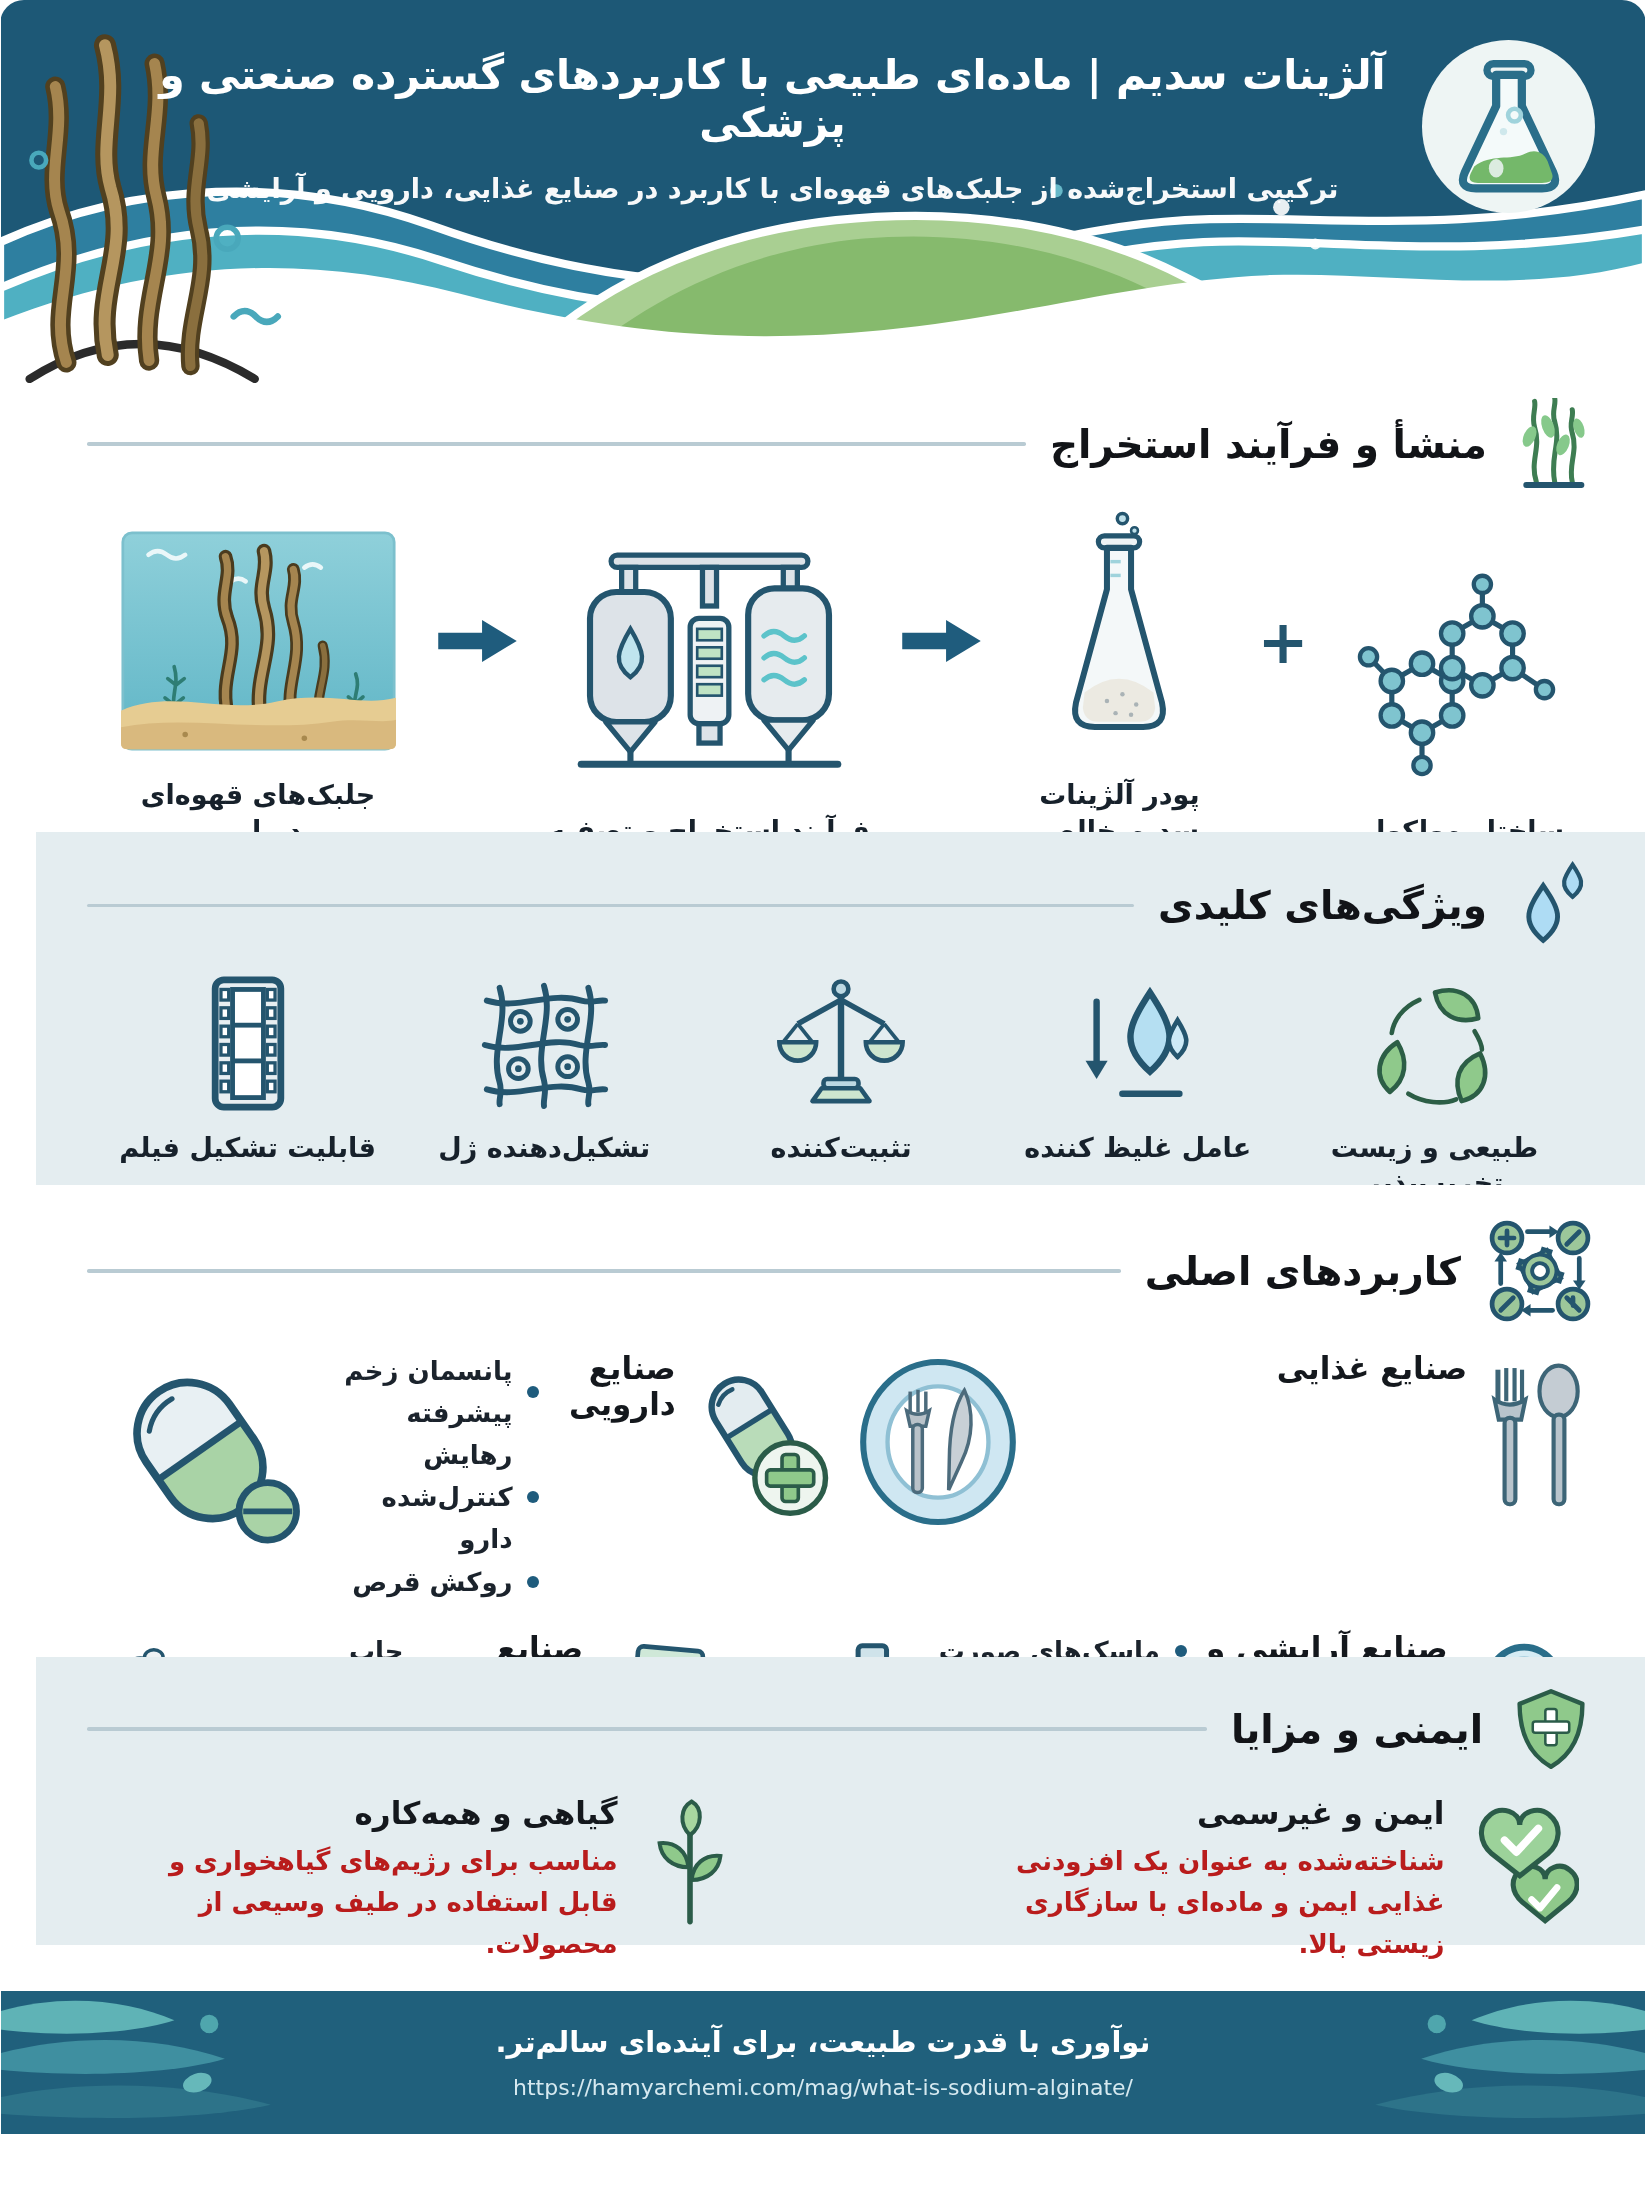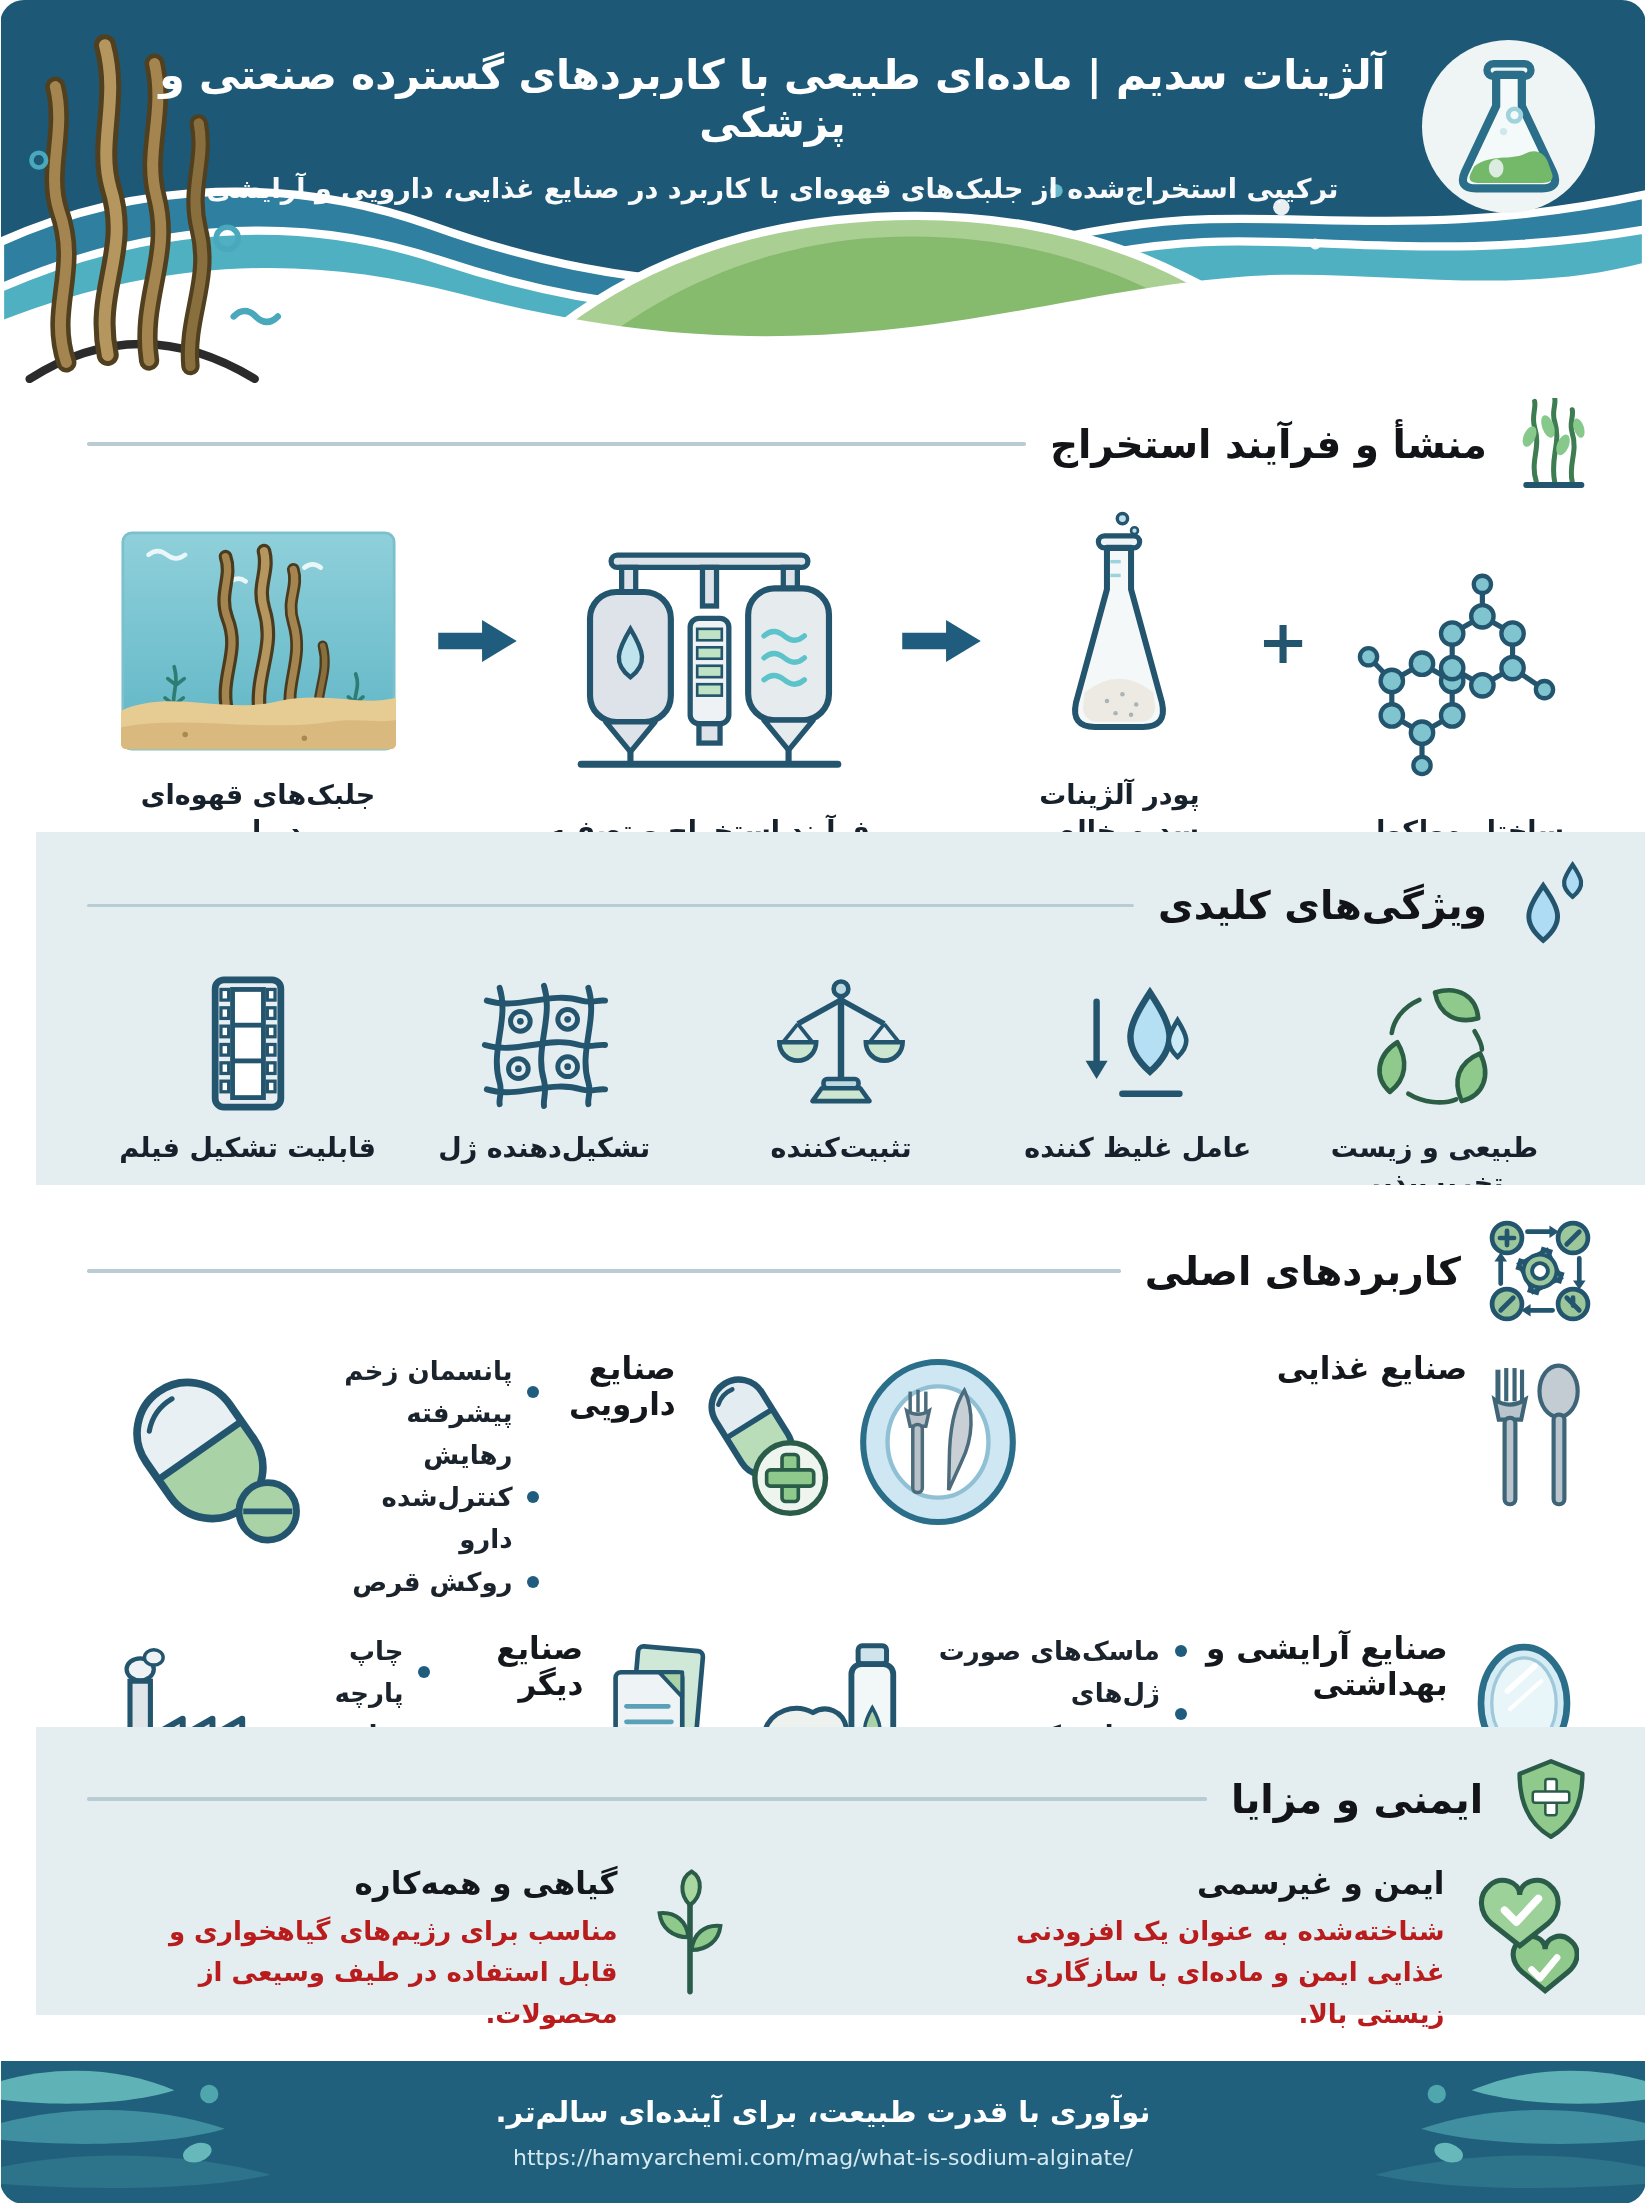--- a/index.html
+++ b/index.html
@@ -35,21 +35,21 @@
   .plus-sign { align-self:flex-start; margin-top:96px; font-size:61px; font-weight:bold; color:#24556e; }
 
   
   #sec-features { height:353px; padding-top:27.5px; }
   .features-row { display:flex; justify-content:space-between; padding:22px 20px 0; }
   .feature { width:281px; display:flex; flex-direction:column; align-items:center; gap:16.5px; }
   .feature-iconbox { height:140px; display:flex; align-items:flex-end; justify-content:center; }
   .feature-label { font-size:27px; font-weight:bold; color:#17212b; text-align:center; line-height:1.3; }
 
   
-  #sec-apps { height:542px; padding-top:31px; }
+  #sec-apps { height:472px; padding-top:31px; }
   .app-row { display:flex; align-items:flex-start; justify-content:space-between; padding:0 9.2px; }
   .app-row-1 { margin-top:24px; }
   .app-row-2 { margin-top:27.5px; }
   .app-text { display:flex; }
   .app-text h3 { font-size:31px; font-weight:bold; color:#14181d; margin-bottom:9.2px; }
   .bullets { list-style:none; }
   .bullet { display:flex; align-items:center; font-size:26px; font-weight:600; color:#1b232c; line-height:1.62; }
   .dot { flex:none; width:12px; height:12px; border-radius:50%; background:#1f5c7d; margin-left:14.7px; }
   .app-icon { flex:none; display:flex; align-items:center; justify-content:center; }
 

